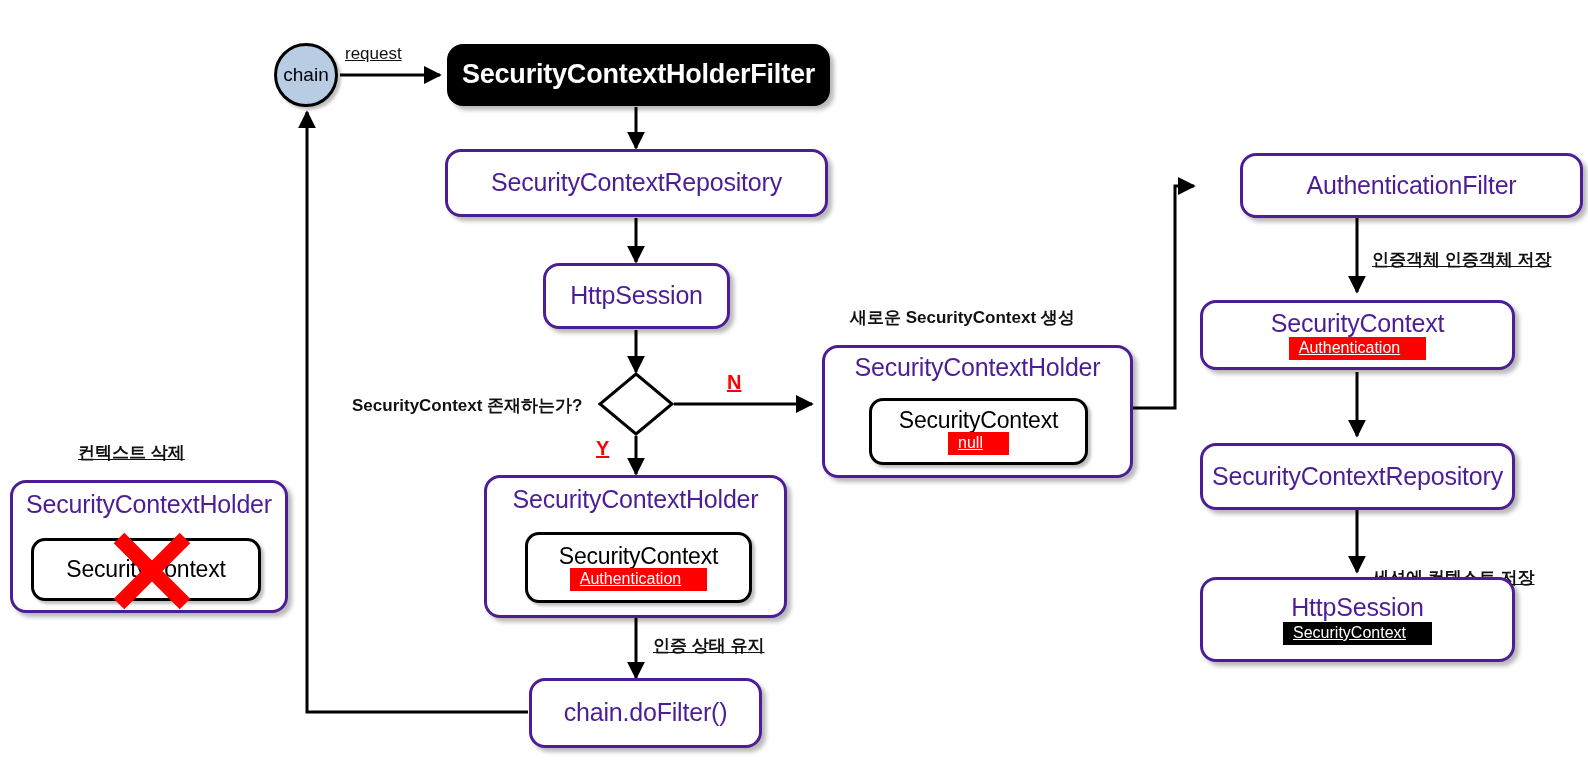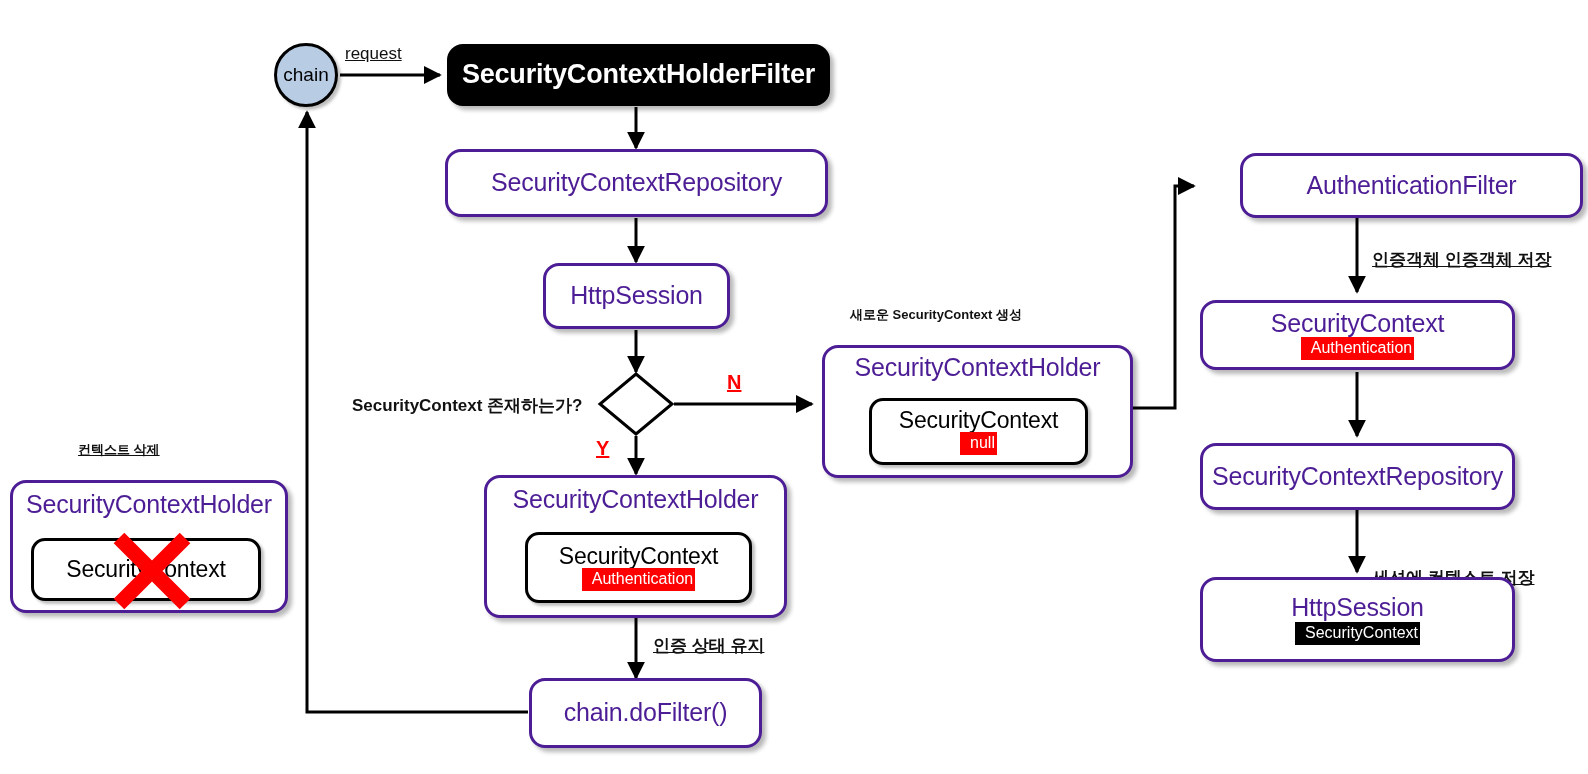--- a/index.html
+++ b/index.html
@@ -65,44 +65,45 @@
     justify-content: center;
   }
   .inner-node .title {
     font-size: 23px;
     color: #000000;
     line-height: 1.05;
     white-space: nowrap;
   }
   .badge {
     display: inline-block;
-    padding: 1px 2px 2px 10px;
+    padding: 1px 26px 2px 10px;
     font-size: 16px;
     line-height: 1.25;
     color: #ffffff;
     white-space: nowrap;
+    text-decoration: underline;
   }
   .badge.red { background: #ff0000; }
   .badge.black { background: #000000; }
   .ellipse {
     position: absolute;
     box-sizing: border-box;
     border: 3px solid #000000;
     border-radius: 50%;
     background: #b8cce4;
     box-shadow: 3px 3px 3px rgba(0,0,0,0.25);
     display: flex;
     align-items: center;
     justify-content: center;
     font-size: 19px;
     color: #000000;
   }
   .caption {
     position: absolute;
-    font-size: 13px;
+    font-size: 17px;
     font-weight: bold;
     color: #111111;
     white-space: nowrap;
   }
   .edge-label {
     position: absolute;
     font-size: 17px;
     color: #111111;
     white-space: nowrap;
     text-decoration: underline;

